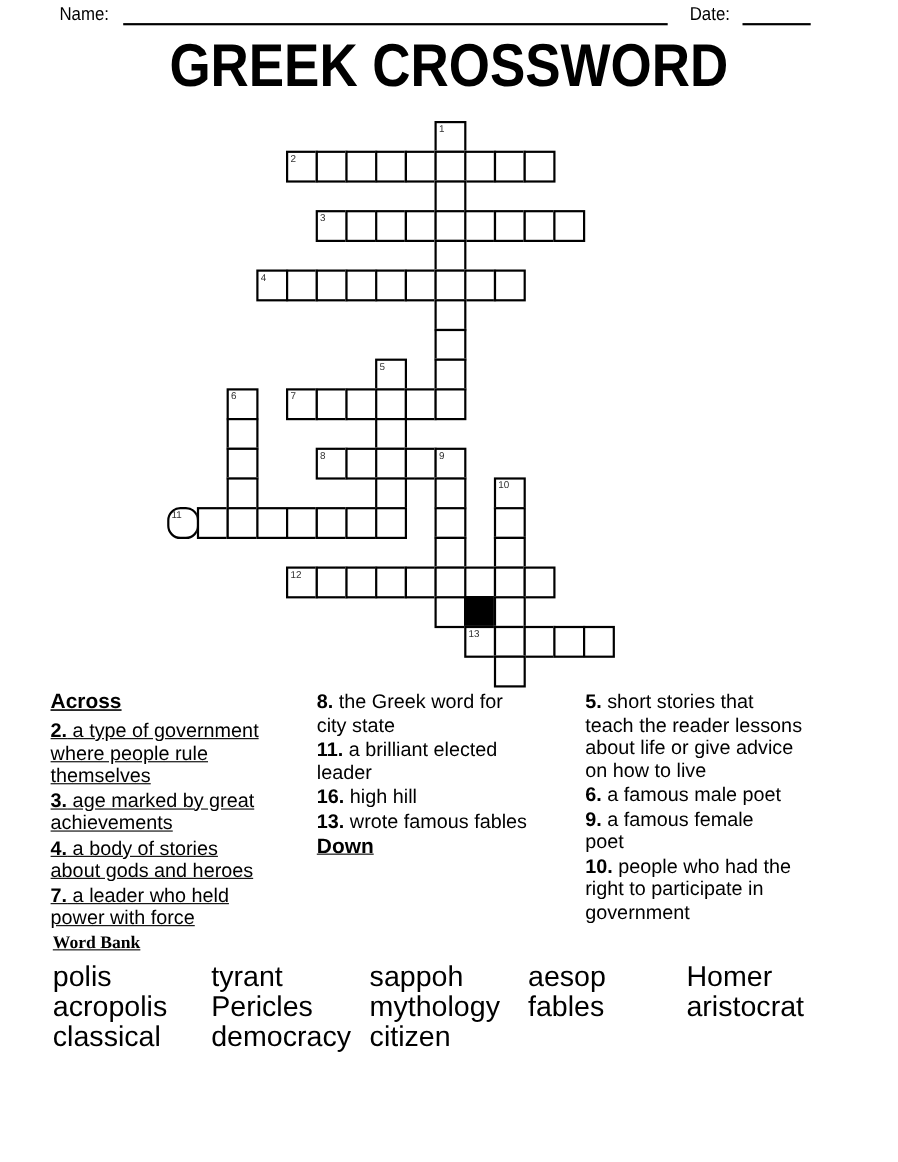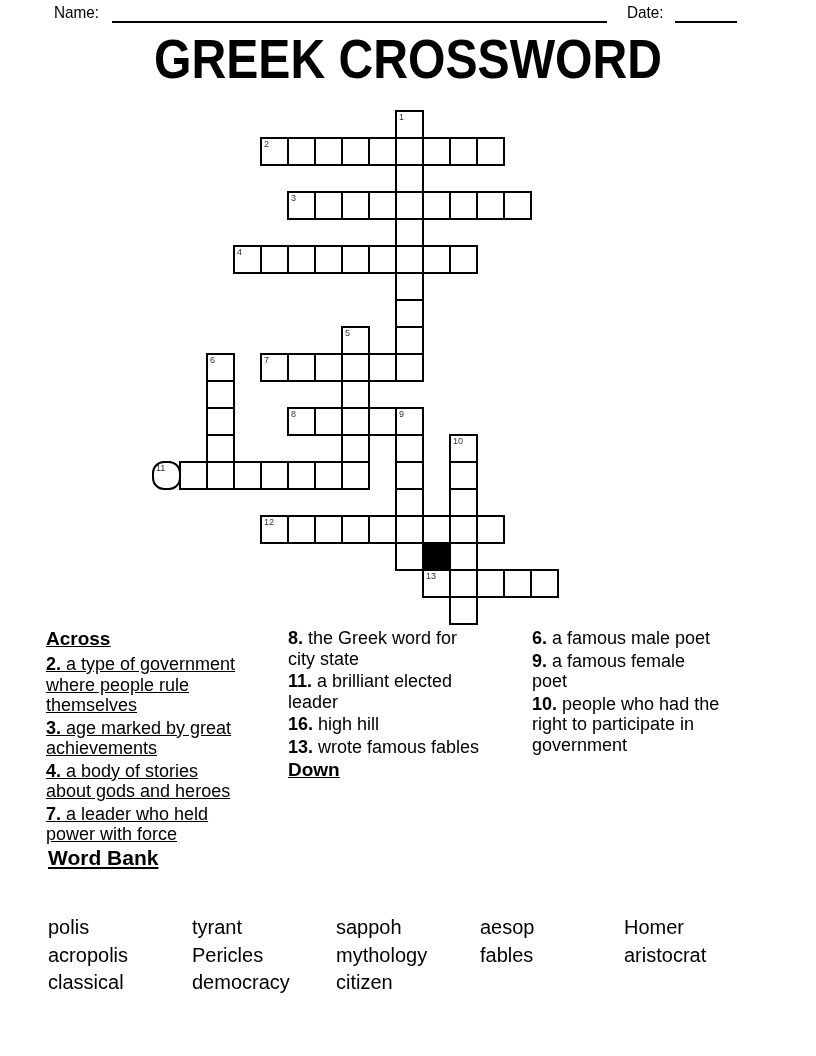--- a/index.html
+++ b/index.html
@@ -70,29 +70,30 @@
   }
   p.clue {
     margin: 0 0 2px 0;
     white-space: pre-line;
   }
   p.clue b { font-weight: 700; }
 
   
   .wb-heading {
     position: absolute; left: 48px; top: 845px;
-    font-size: 21px; line-height: 26px; font-weight: 700;
+    font-size: 16px; line-height: 26px; font-weight: 700;
     text-decoration: underline;
+    font-family: Liberation Serif, serif;
   }
   #wordbank {
     position: absolute; left: 48px; top: 874px; width: 730px;
     display: grid;
     grid-template-columns: repeat(5, 144px);
     grid-auto-rows: 27.5px;
-    font-size: 20px; line-height: 27.5px; margin-top: 40px;
+    font-size: 26px; line-height: 27.5px;
   }
   .wb-word { white-space: nowrap; }
 </style>
 </head>
 <body>
 
 <span class="hdr-label" id="name-label">Name:</span>
 <span class="fill-line" id="name-line"></span>
 <span class="hdr-label" id="date-label">Date:</span>
 <span class="fill-line" id="date-line"></span>
@@ -226,20 +227,24 @@
 <div class="clue-col" id="clue-col-1">
     <p class="clue"><b>8.</b> the Greek word for
 city state</p>
     <p class="clue"><b>11.</b> a brilliant elected
 leader</p>
     <p class="clue"><b>16.</b> high hill</p>
     <p class="clue"><b>13.</b> wrote famous fables</p>
     <div class="clue-heading">Down</div>
   </div>
 <div class="clue-col" id="clue-col-2">
+    <p class="clue"><b>5.</b> short stories that
+teach the reader lessons
+about life or give advice
+on how to live</p>
     <p class="clue"><b>6.</b> a famous male poet</p>
     <p class="clue"><b>9.</b> a famous female
 poet</p>
     <p class="clue"><b>10.</b> people who had the
 right to participate in
 government</p>
   </div>
 
 <div class="wb-heading">Word Bank</div>
 <div id="wordbank">

